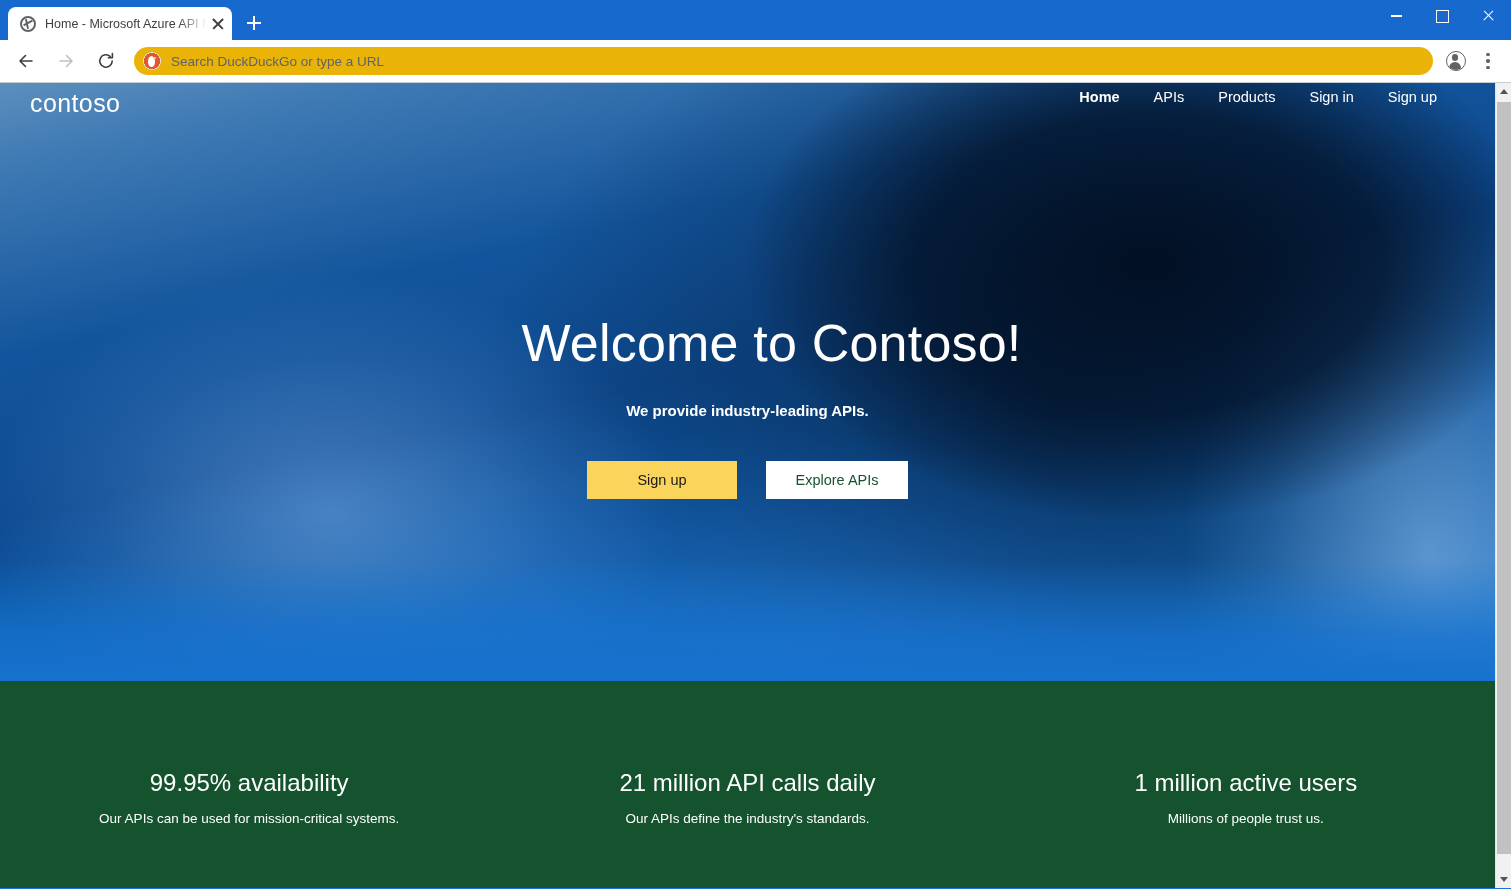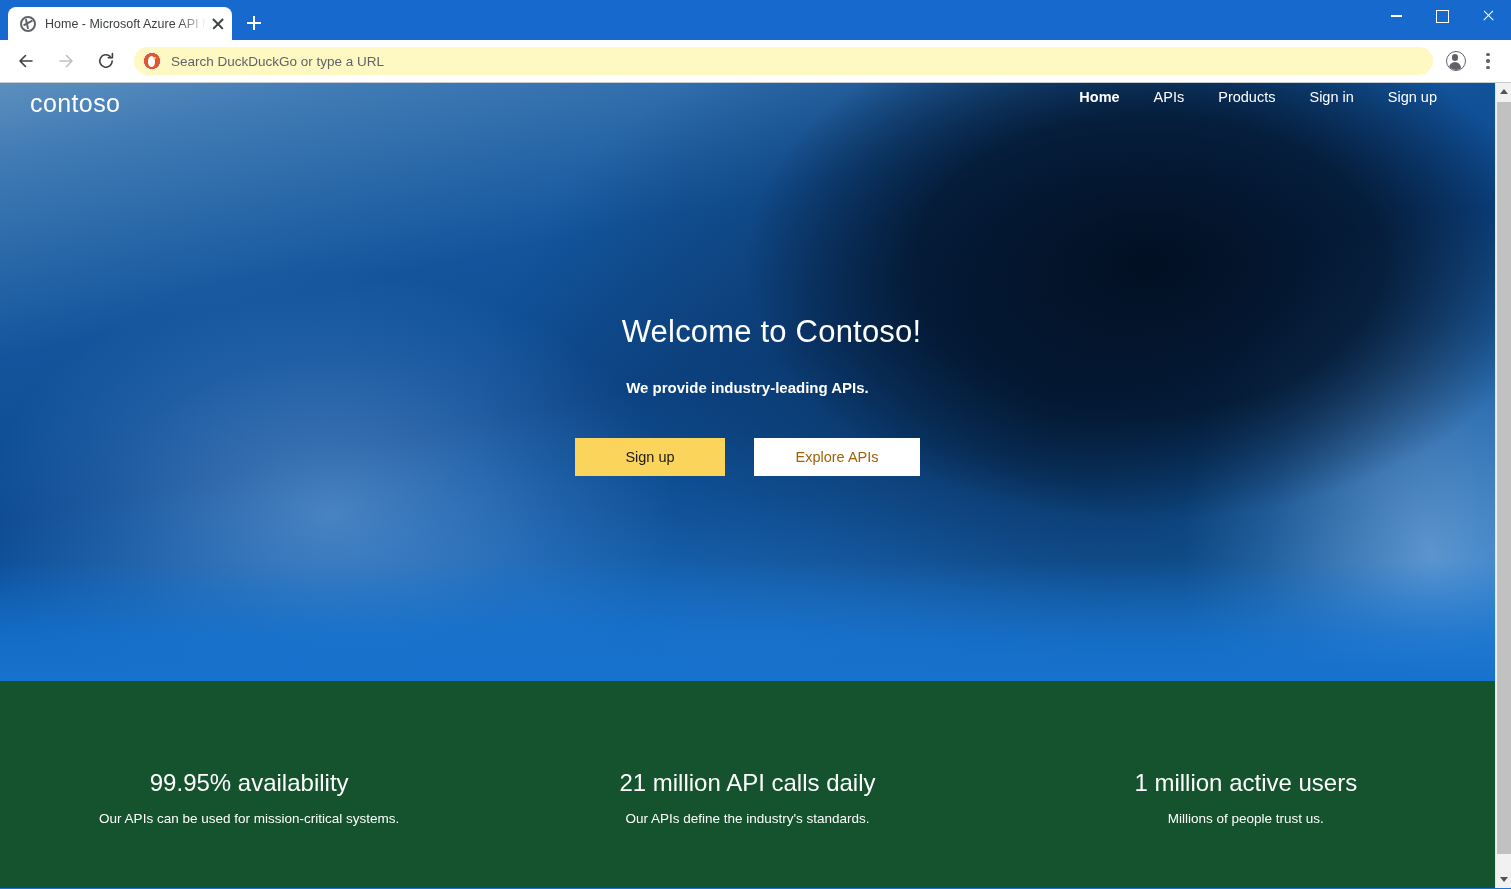--- a/index.html
+++ b/index.html
@@ -117,21 +117,21 @@
     width: 32px; height: 32px; margin: 0 4px;
     display: flex; align-items: center; justify-content: center;
     cursor: pointer; border-radius: 50%;
     flex: 0 0 32px;
   }
   .navbtn svg { display: block; }
 
   .omnibox {
     flex: 1 1 auto;
     height: 28px;
-    background: #fef9c3;
+    background: #eab308;
     border-radius: 14px;
     display: flex; align-items: center;
     padding: 0 14px 0 9px;
     margin: 0 6px 0 8px;
     cursor: text;
   }
   .ddg {
     width: 18px; height: 18px; flex: 0 0 18px;
     border-radius: 50%;
     background: radial-gradient(circle at 50% 50%, #de5833 0%, #de5833 62%, #e8e8e8 63%, #e8e8e8 72%, #de5833 73%);
@@ -234,21 +234,21 @@
     white-space: nowrap;
   }
   .navlink.active { font-weight: 700; }
 
   .hero-content {
     position: relative; z-index: 3;
     text-align: center;
     padding-top: 170px;
   }
   .hero-title {
-    font-size: 31px;
+    font-size: 52px;
     font-weight: 400;
     color: #ffffff;
     letter-spacing: 0.2px;
     line-height: 1.1;
     margin-left: 48px;
   }
   .hero-sub {
     font-size: 15px;
     color: #ffffff;
     margin-top: 30px;
@@ -268,23 +268,23 @@
     cursor: pointer;
     border: none;
     font-family: "Liberation Sans", sans-serif;
   }
   .btn-primary {
     width: 150px;
     background: #fbd45c;
     color: #1a1a1a;
   }
   .btn-secondary {
-    width: 166px;
+    width: 142px;
     background: #ffffff;
-    color: #a16207;
+    color: #14532d;
   }
 
   
   .stats {
     background: #14532d;
     height: 207px;
     display: flex;
     align-items: flex-start;
     padding-top: 88px;
   }

